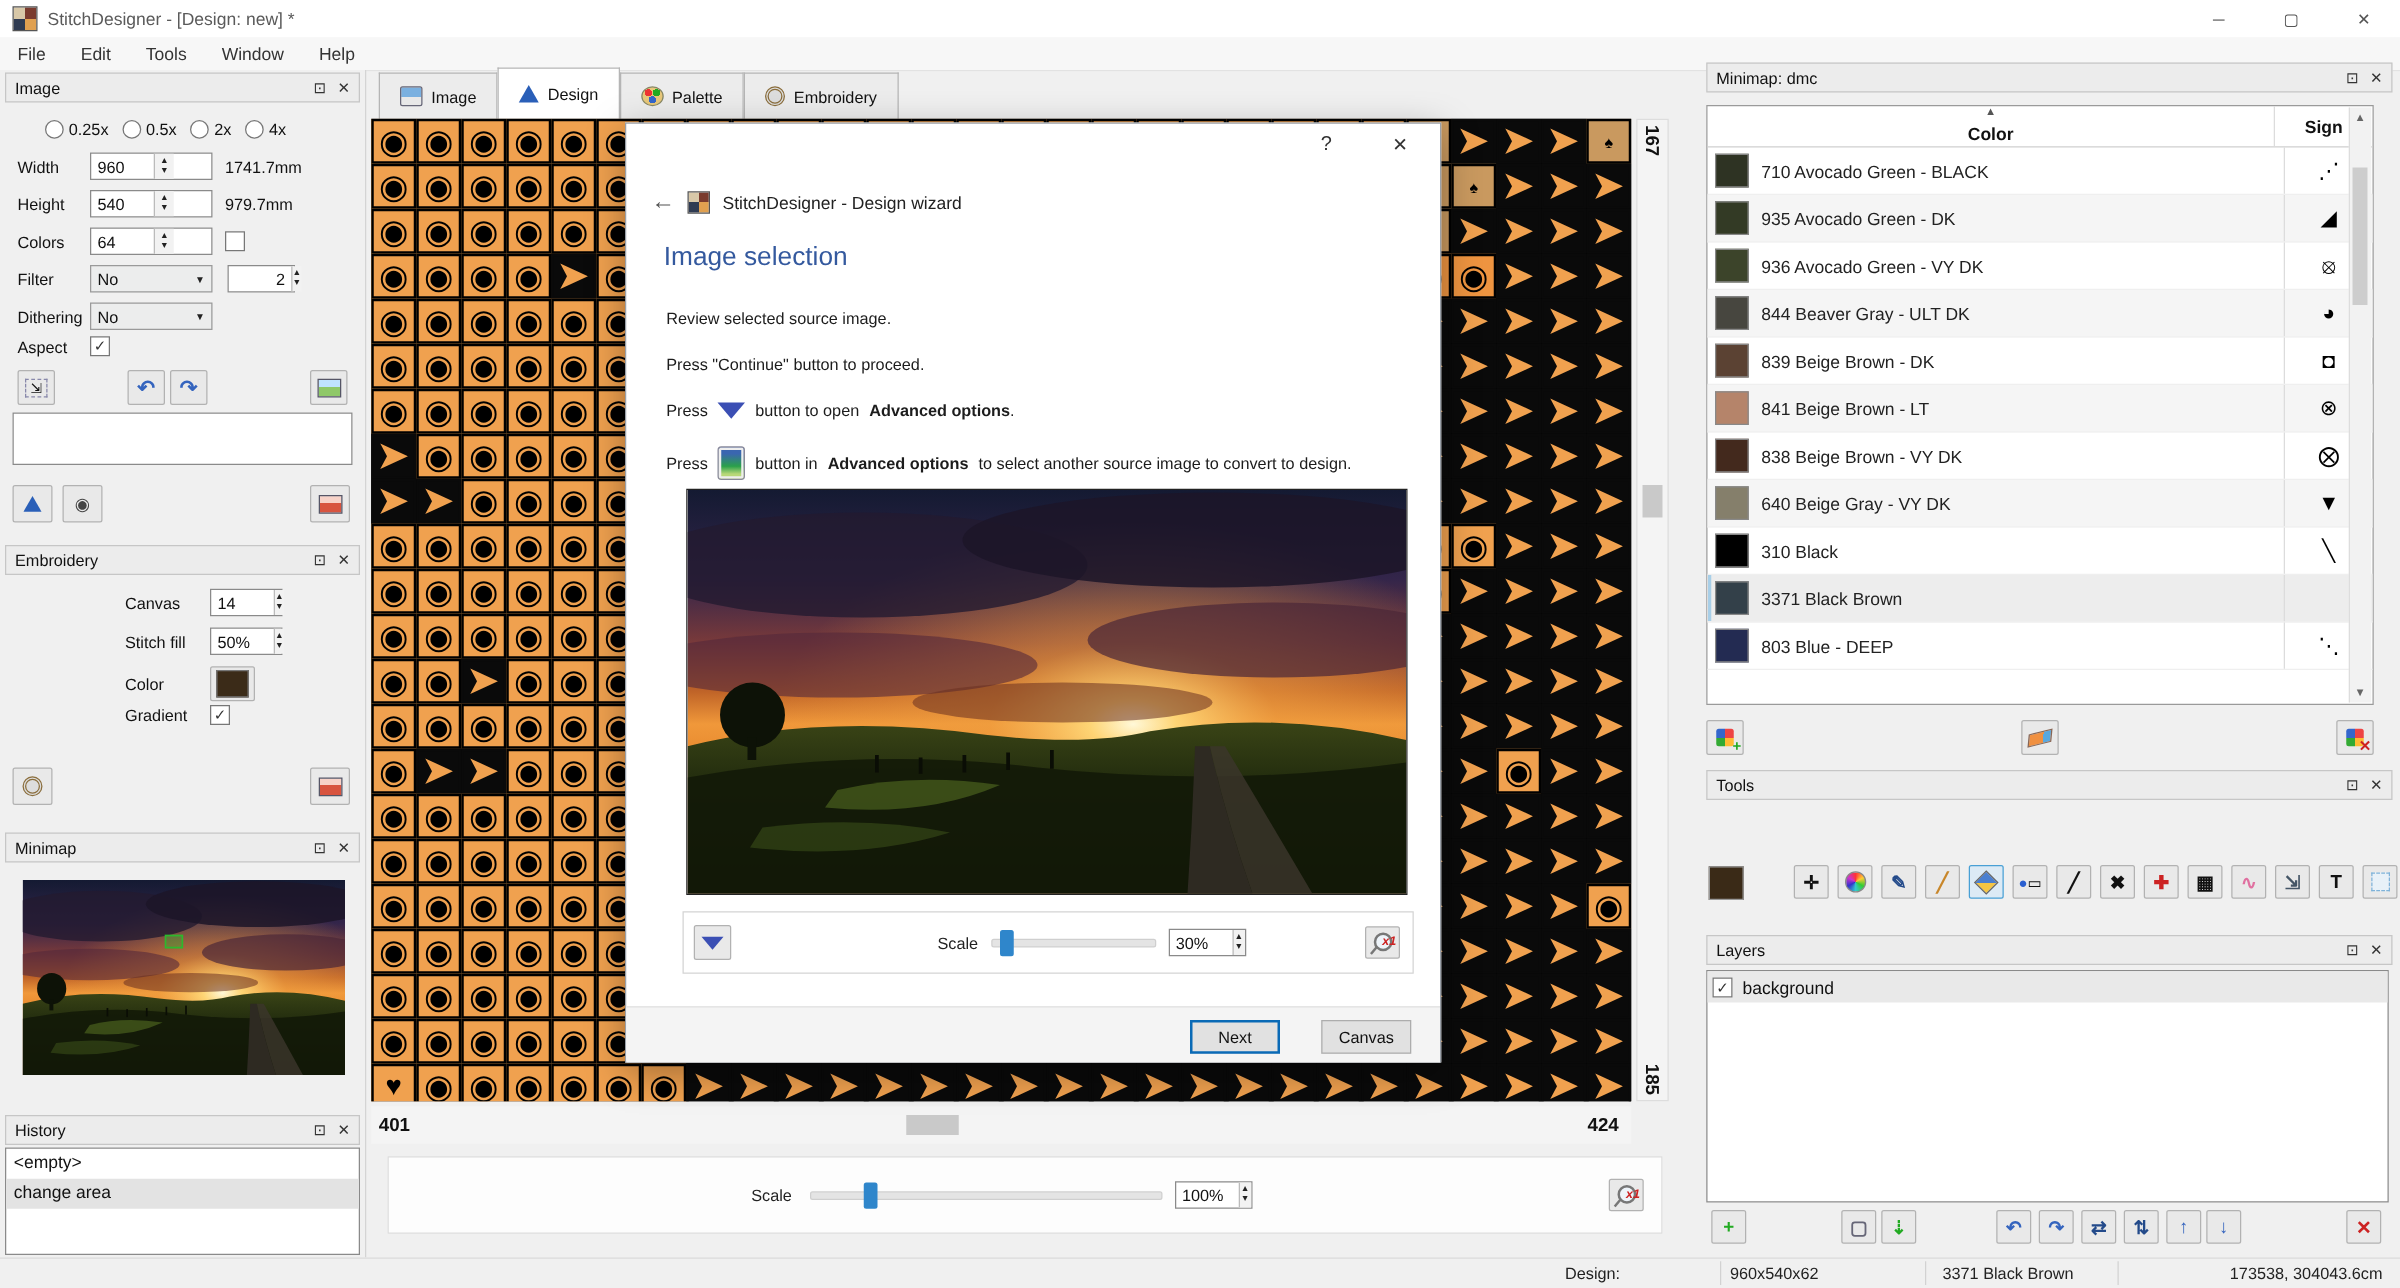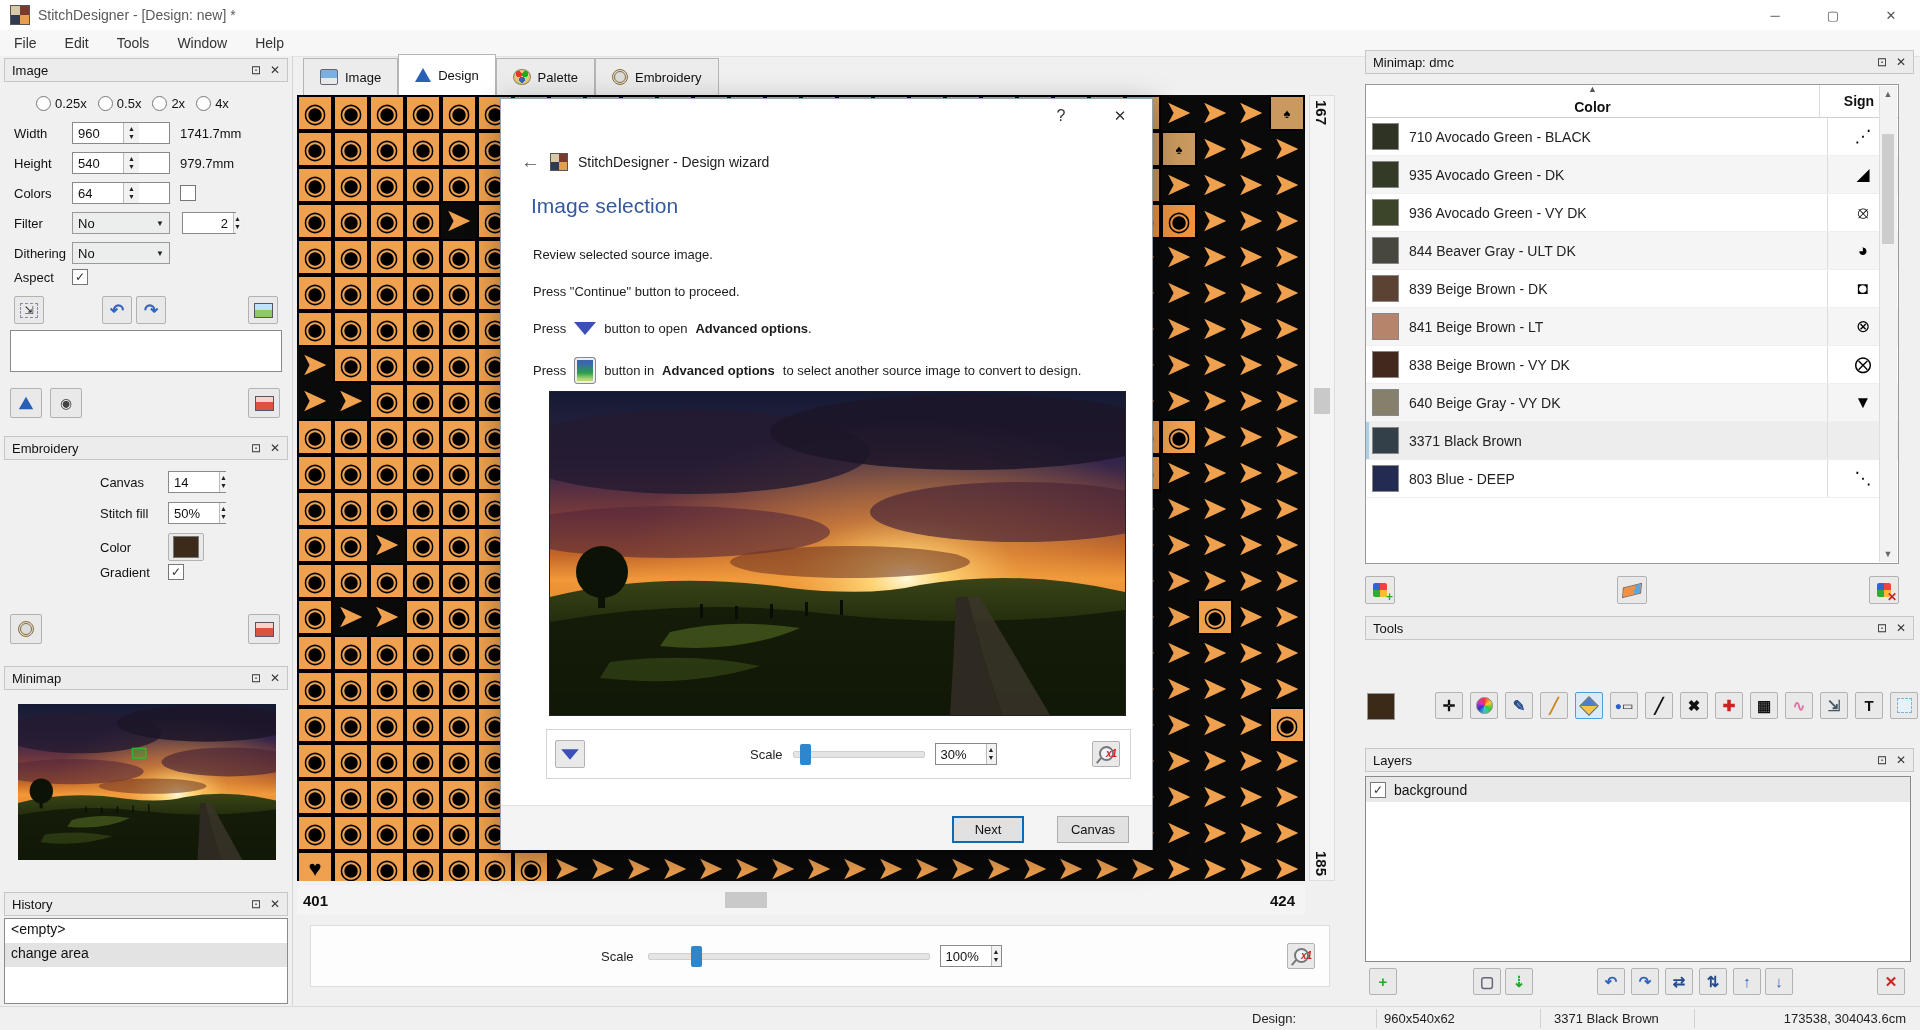--- a/index.html
+++ b/index.html
@@ -2429,20 +2429,25 @@
           <div class="pt-row">
             <span class="swatch" style="background:#43291d"></span>
             <span class="pt-name">838 Beige Brown - VY DK</span>
             <span class="pt-sign">⨂</span>
           </div>
           <div class="pt-row alt">
             <span class="swatch" style="background:#857f6b"></span>
             <span class="pt-name">640 Beige Gray - VY DK</span>
             <span class="pt-sign">▼</span>
           </div>
+          <div class="pt-row">
+            <span class="swatch" style="background:#000000"></span>
+            <span class="pt-name">310 Black</span>
+            <span class="pt-sign">╲</span>
+          </div>
           <div class="pt-row alt sel">
             <span class="swatch" style="background:#334049"></span>
             <span class="pt-name">3371 Black Brown</span>
             <span class="pt-sign"></span>
           </div>
           <div class="pt-row">
             <span class="swatch" style="background:#232b52"></span>
             <span class="pt-name">803 Blue - DEEP</span>
             <span class="pt-sign">⋱</span>
           </div>

